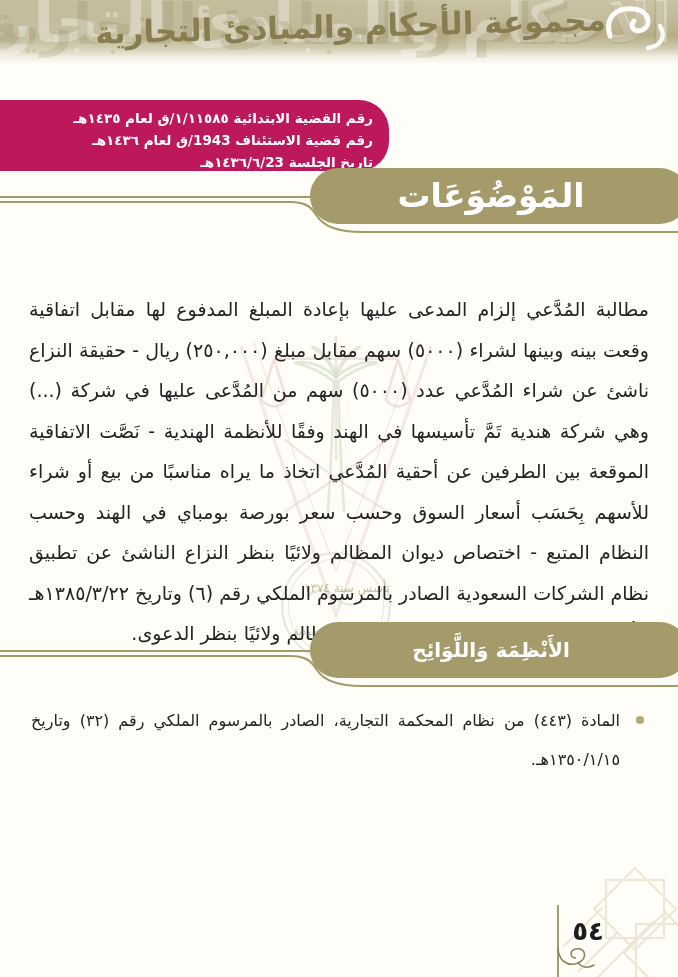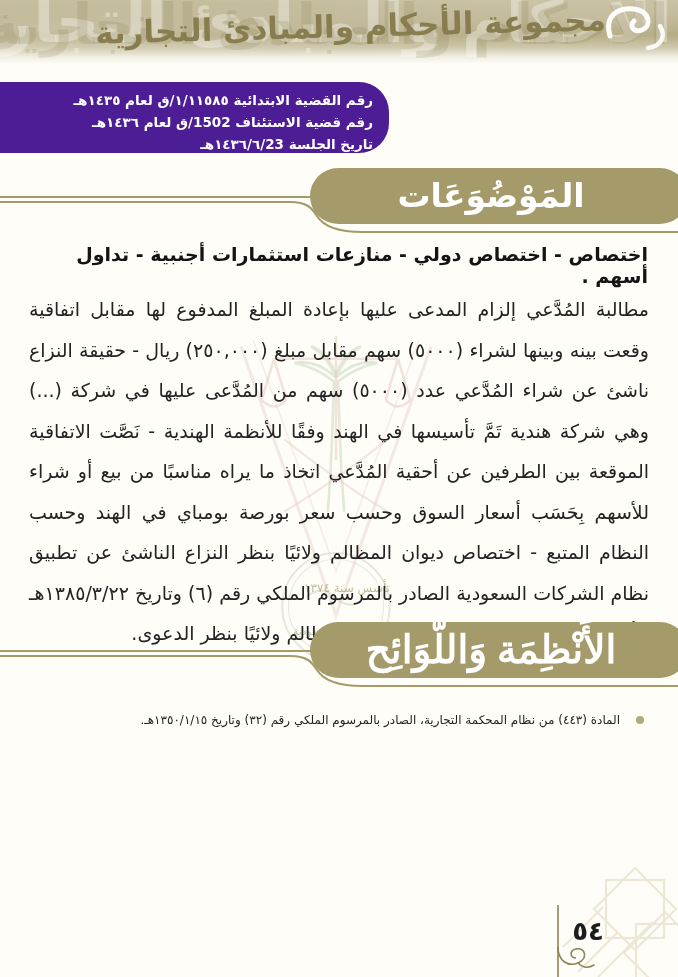--- a/index.html
+++ b/index.html
@@ -19,47 +19,47 @@
   .ghost{position:absolute;white-space:nowrap;font-weight:bold;pointer-events:none;}
   .ghost-left{left:-60px;top:-14px;font-size:60px;color:rgba(255,255,255,.34);}
   .ghost-right{right:-230px;top:-8px;font-size:56px;color:rgba(125,114,70,.16);}
   .banner-title{
     position:absolute;top:8px;right:72px;font-size:31px;font-weight:bold;
     color:#877d4f;letter-spacing:-1px;transform:rotate(-1.5deg);white-space:nowrap;
   }
   .swirl{position:absolute;right:10px;top:2px;}
   
   .case-badge{
-    position:absolute;top:82px;left:0;width:389px;height:71px;box-sizing:border-box;
-    background:#4c1d95;border-radius:0 30px 30px 0;
+    position:absolute;top:100px;left:0;width:389px;height:71px;box-sizing:border-box;
+    background:#be185d;border-radius:0 30px 30px 0;
     color:#ffffff;font-size:13.5px;font-weight:bold;line-height:22px;
     padding:7px 16px 0 0;text-align:right;
   }
   
   .band{position:absolute;left:0;width:678px;height:74px;}
   .band svg{position:absolute;inset:0;display:block;}
   .band-title{
     position:absolute;left:330px;right:26px;top:7px;height:56px;line-height:54px;
     text-align:center;color:#ffffff;font-weight:bold;white-space:nowrap;
   }
   .band1{top:162px;} .band1 .band-title{font-size:33px;}
-  .band2{top:616px;} .band2 .band-title{font-size:39px;font-family:Liberation Serif, serif;}
+  .band2{top:616px;} .band2 .band-title{font-size:20px;}
   
   .keywords{
     position:absolute;top:243px;right:30px;left:30px;margin:0;
     font-size:19px;font-weight:bold;color:#141414;
   }
   .body-text{
     position:absolute;top:289px;right:29px;left:29px;margin:0;
     font-size:19px;line-height:40.5px;text-align:justify;color:#232323;
   }
   .reg-list{position:absolute;top:701px;right:31px;left:31px;margin:0;padding:0;list-style:none;}
   .reg-list li{
     position:relative;padding-right:27px;margin-bottom:17px;
-    font-size:12px;line-height:39px;text-align:justify;color:#232323;
+    font-size:16px;line-height:39px;text-align:justify;color:#232323;
   }
   .dot{position:absolute;right:3px;top:15px;width:8px;height:8px;border-radius:50%;background:#b3a877;}
   
   .emblem{position:absolute;left:212px;top:305px;pointer-events:none;opacity:.5;}
   .wm-text{position:absolute;pointer-events:none;text-align:center;font-weight:normal;}
   .wm-founded{top:581px;left:272px;width:150px;font-size:12px;color:rgba(150,134,78,.55);}
   .wm-kingdom{top:625px;left:262px;width:170px;font-size:10.5px;color:rgba(108,140,94,.5);}
   
   .corner-pattern{position:absolute;right:0;bottom:0;pointer-events:none;}
   .flourish{position:absolute;left:552px;top:905px;}
@@ -78,21 +78,21 @@
     <div class="ghost ghost-right">مجموعة الأحكام والمبادئ التجارية</div>
     <div class="banner-title">مجموعة الأحكام والمبادئ التجارية</div>
     <svg class="swirl" width="72" height="54" viewBox="0 0 72 54">
       <path d="M14 34 C8 14 22 5 38 7 C54 9 56 24 46 28 C38 31 33 24 38 19" stroke="#ffffff" stroke-width="5" fill="none" stroke-linecap="round" opacity=".95"></path>
       <path d="M52 46 C66 44 70 34 64 24" stroke="#ffffff" stroke-width="4.5" fill="none" stroke-linecap="round" opacity=".9"></path>
     </svg>
   </header>
 
   <div class="case-badge">
     <div>رقم القضية الابتدائية ١١٥٨٥‏/‏١/ق لعام ١٤٣٥هـ</div>
-    <div>رقم قضية الاستئناف 1502/ق لعام ١٤٣٦هـ</div>
+    <div>رقم قضية الاستئناف 1943/ق لعام ١٤٣٦هـ</div>
     <div>تاريخ الجلسة 23‏/‏٦‏/‏١٤٣٦هـ</div>
   </div>
 
   <svg class="emblem" width="248" height="372" viewBox="0 0 240 360">
     <path d="M28 40 L120 300 L212 40" fill="none" stroke="#c98a7a" stroke-width="3" opacity=".35"></path>
     <path d="M40 34 L120 258 L200 34" fill="none" stroke="#c98a7a" stroke-width="1.5" opacity=".3"></path>
     <g stroke="#c87868" fill="none" stroke-width="2.5" opacity=".4">
       <path d="M120 30 V150"></path>
         <path d="M60 52 H180"></path>
       <path d="M60 52 L48 92 M60 52 L72 92 M48 92 Q60 104 72 92"></path>
@@ -121,21 +121,20 @@
 
   <div class="band band1">
     <svg width="678" height="74" viewBox="0 0 678 74">
       <path d="M0 35 H330" stroke="#a59b6a" stroke-width="2.2" fill="none"></path>
       <path d="M0 40 H290 C307 40 312 46 317 54 C324 65 340 70 362 70 H678" stroke="#a59b6a" stroke-width="2.2" fill="none"></path>
       <rect x="310" y="6" width="378" height="56" rx="28" fill="#a59b6a"></rect>
     </svg>
     <div class="band-title">المَوْضُوَعَات</div>
   </div>
 
-  <p class="keywords">اختصاص - اختصاص دولي - منازعات استثمارات أجنبية - تداول أسهم .</p>
   <p class="body-text">مطالبة المُدَّعي إلزام المدعى عليها بإعادة المبلغ المدفوع لها مقابل اتفاقية وقعت بينه وبينها لشراء (٥٠٠٠) سهم مقابل مبلغ (٢٥٠,٠٠٠) ريال - حقيقة النزاع ناشئ عن شراء المُدَّعي عدد (٥٠٠٠) سهم من المُدَّعى عليها في شركة (...) وهي شركة هندية تَمَّ تأسيسها في الهند وفقًا للأنظمة الهندية - نَصَّت الاتفاقية الموقعة بين الطرفين عن أحقية المُدَّعي اتخاذ ما يراه مناسبًا من بيع أو شراء للأسهم بِحَسَب أسعار السوق وحسب سعر بورصة بومباي في الهند وحسب النظام المتبع - اختصاص ديوان المظالم ولائيًا بنظر النزاع الناشئ عن تطبيق نظام الشركات السعودية الصادر بالمرسوم الملكي رقم (٦) وتاريخ ٢٢‏/‏٣‏/‏١٣٨٥هـ - أثر ذلك: عدم اختصاص محاكم ديوان المظالم ولائيًا بنظر الدعوى.</p>
 
   <div class="band band2">
     <svg width="678" height="74" viewBox="0 0 678 74">
       <path d="M0 35 H330" stroke="#a59b6a" stroke-width="2.2" fill="none"></path>
       <path d="M0 40 H290 C307 40 312 46 317 54 C324 65 340 70 362 70 H678" stroke="#a59b6a" stroke-width="2.2" fill="none"></path>
       <rect x="310" y="6" width="378" height="56" rx="28" fill="#a59b6a"></rect>
     </svg>
     <div class="band-title">الأَنْظِمَة وَاللَّوَائِح</div>
   </div>

